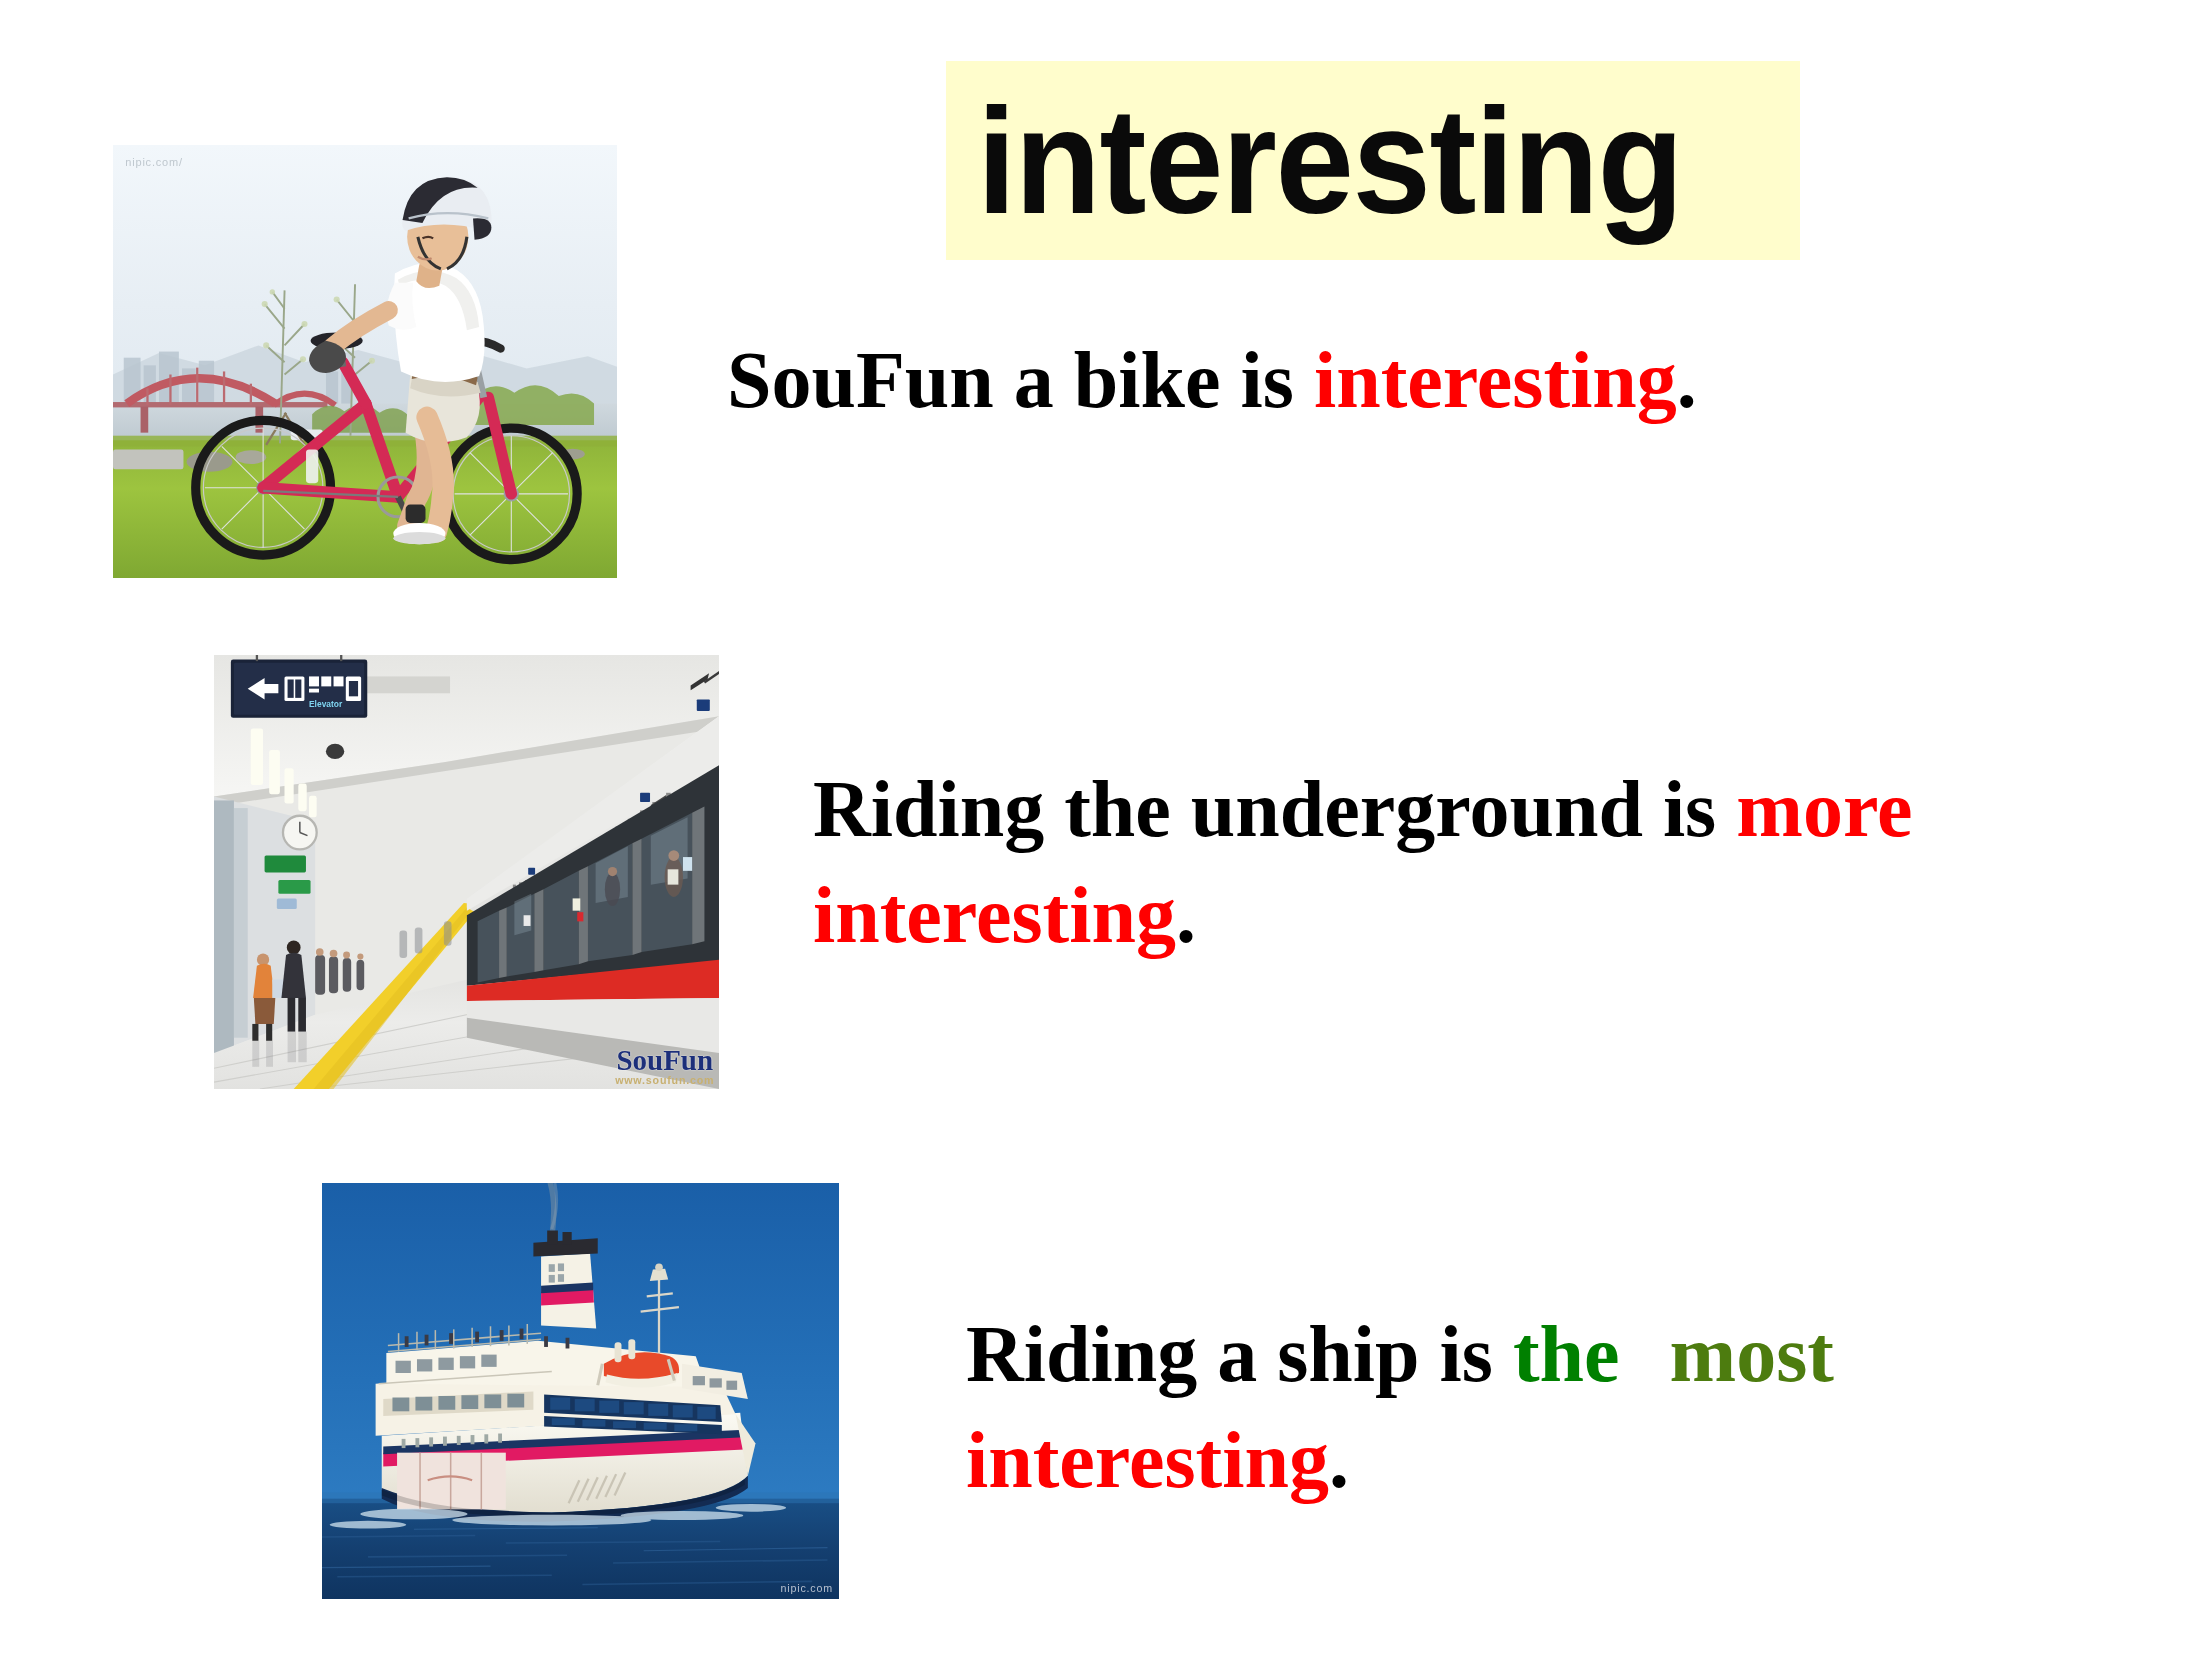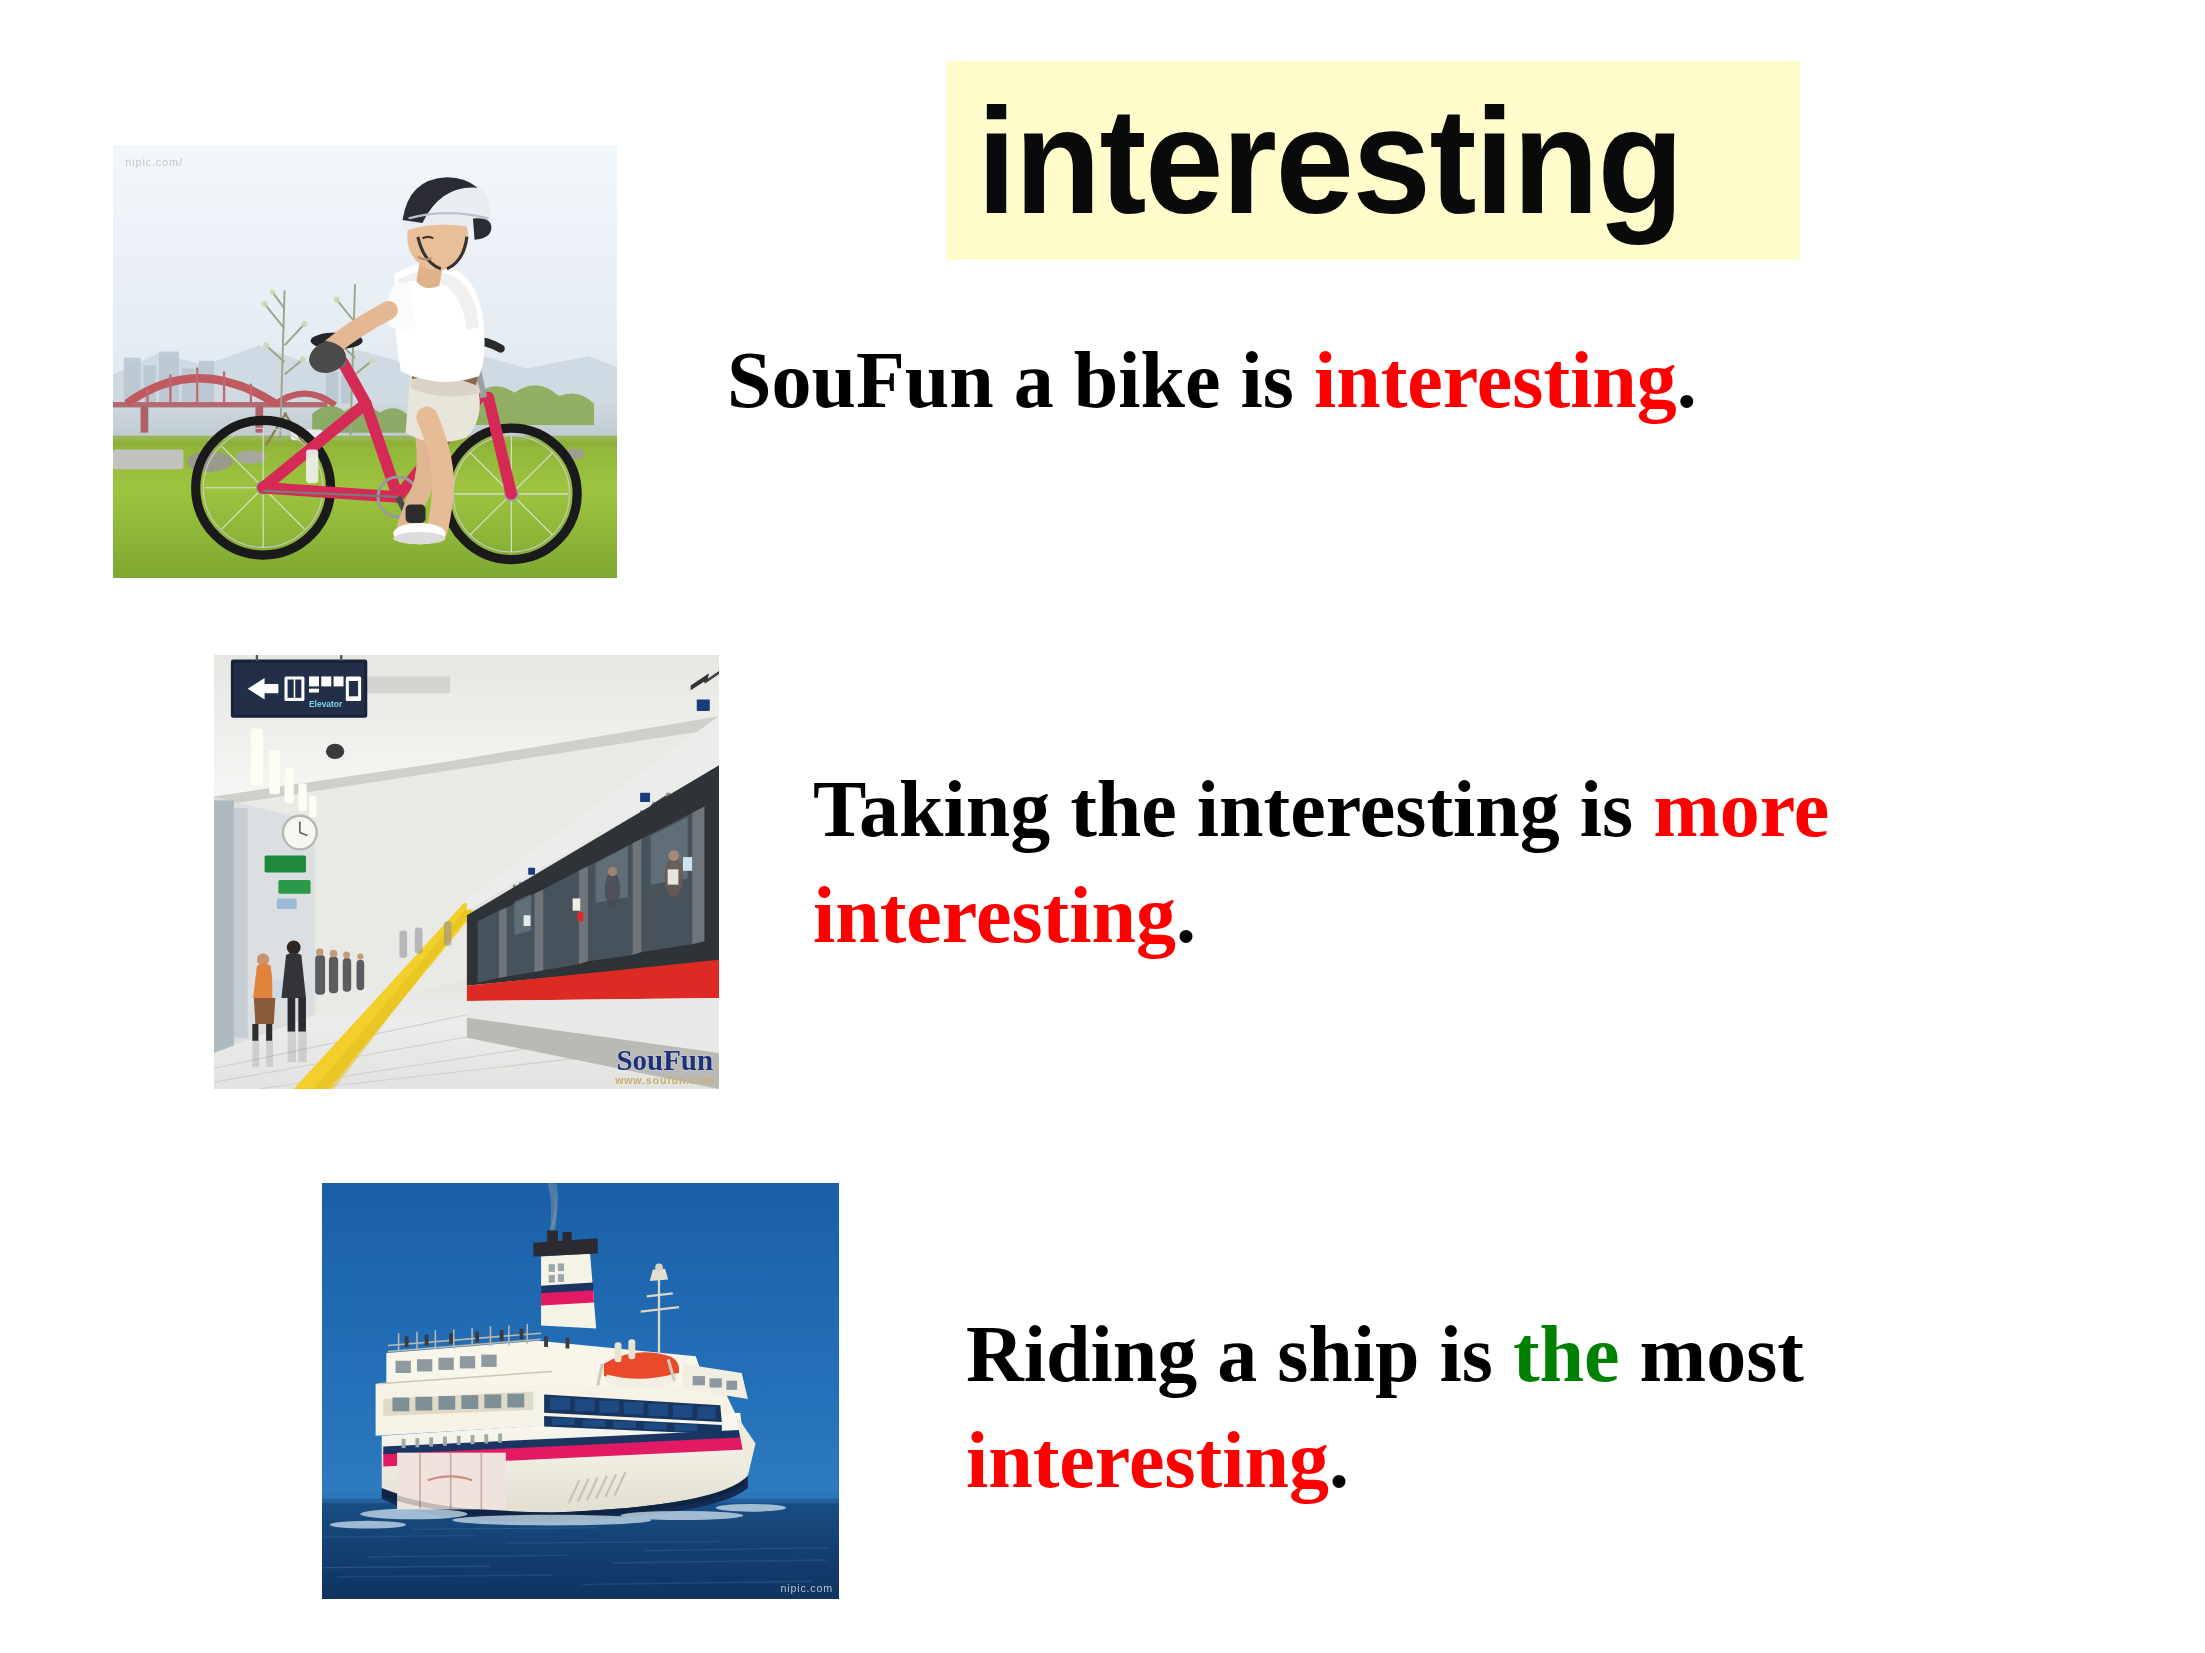--- a/index.html
+++ b/index.html
@@ -50,21 +50,21 @@
     line-height: 1.32;
     color: #000000;
     white-space: nowrap;
   }
   .s1 { left: 727px; top: 328px; }
   .s2 { left: 813px; top: 757px; width: 1133px; white-space: normal; }
   .s3 { left: 966px; top: 1302px; width: 1087px; white-space: normal; }
 
   .red   { color: #ff0000; }
   .green { color: #008000; }
-  .blue  { color: #000000; }
+  .blue  { color: #4d7c0f; margin-left: 30px; }
   .blk   { color: #000000; }
 
   
   .photo {
     position: absolute;
     overflow: hidden;
   }
   .photo svg { display: block; width: 100%; height: 100%; }
 
   #photo-bike     { left: 113px;  top: 145px;  width: 504px;  height: 433px; }
@@ -495,21 +495,21 @@
       <rect x="110" y="492" width="11" height="40"></rect>
     </g>
   </svg>
   <div class="wm wm-soufun">
     <span class="big">SouFun</span>
     <span class="sml">www.soufun.com</span>
   </div>
 </div>
 
 <div class="sentence s2">
-  <span class="blk">Taking the interesting is </span><span class="red">more interesting</span><span class="blk">.</span>
+  <span class="blk">Riding the underground is </span><span class="red">more interesting</span><span class="blk">.</span>
 </div>
 
 <div class="photo" id="photo-ship">
   <svg viewBox="0 0 675 543" preserveAspectRatio="none">
     <defs>
       <linearGradient id="skyS" x1="0" y1="0" x2="0" y2="1">
         <stop offset="0%" stop-color="#1a5fa8"></stop>
         <stop offset="60%" stop-color="#2470b8"></stop>
         <stop offset="100%" stop-color="#2e7cc2"></stop>
       </linearGradient>

